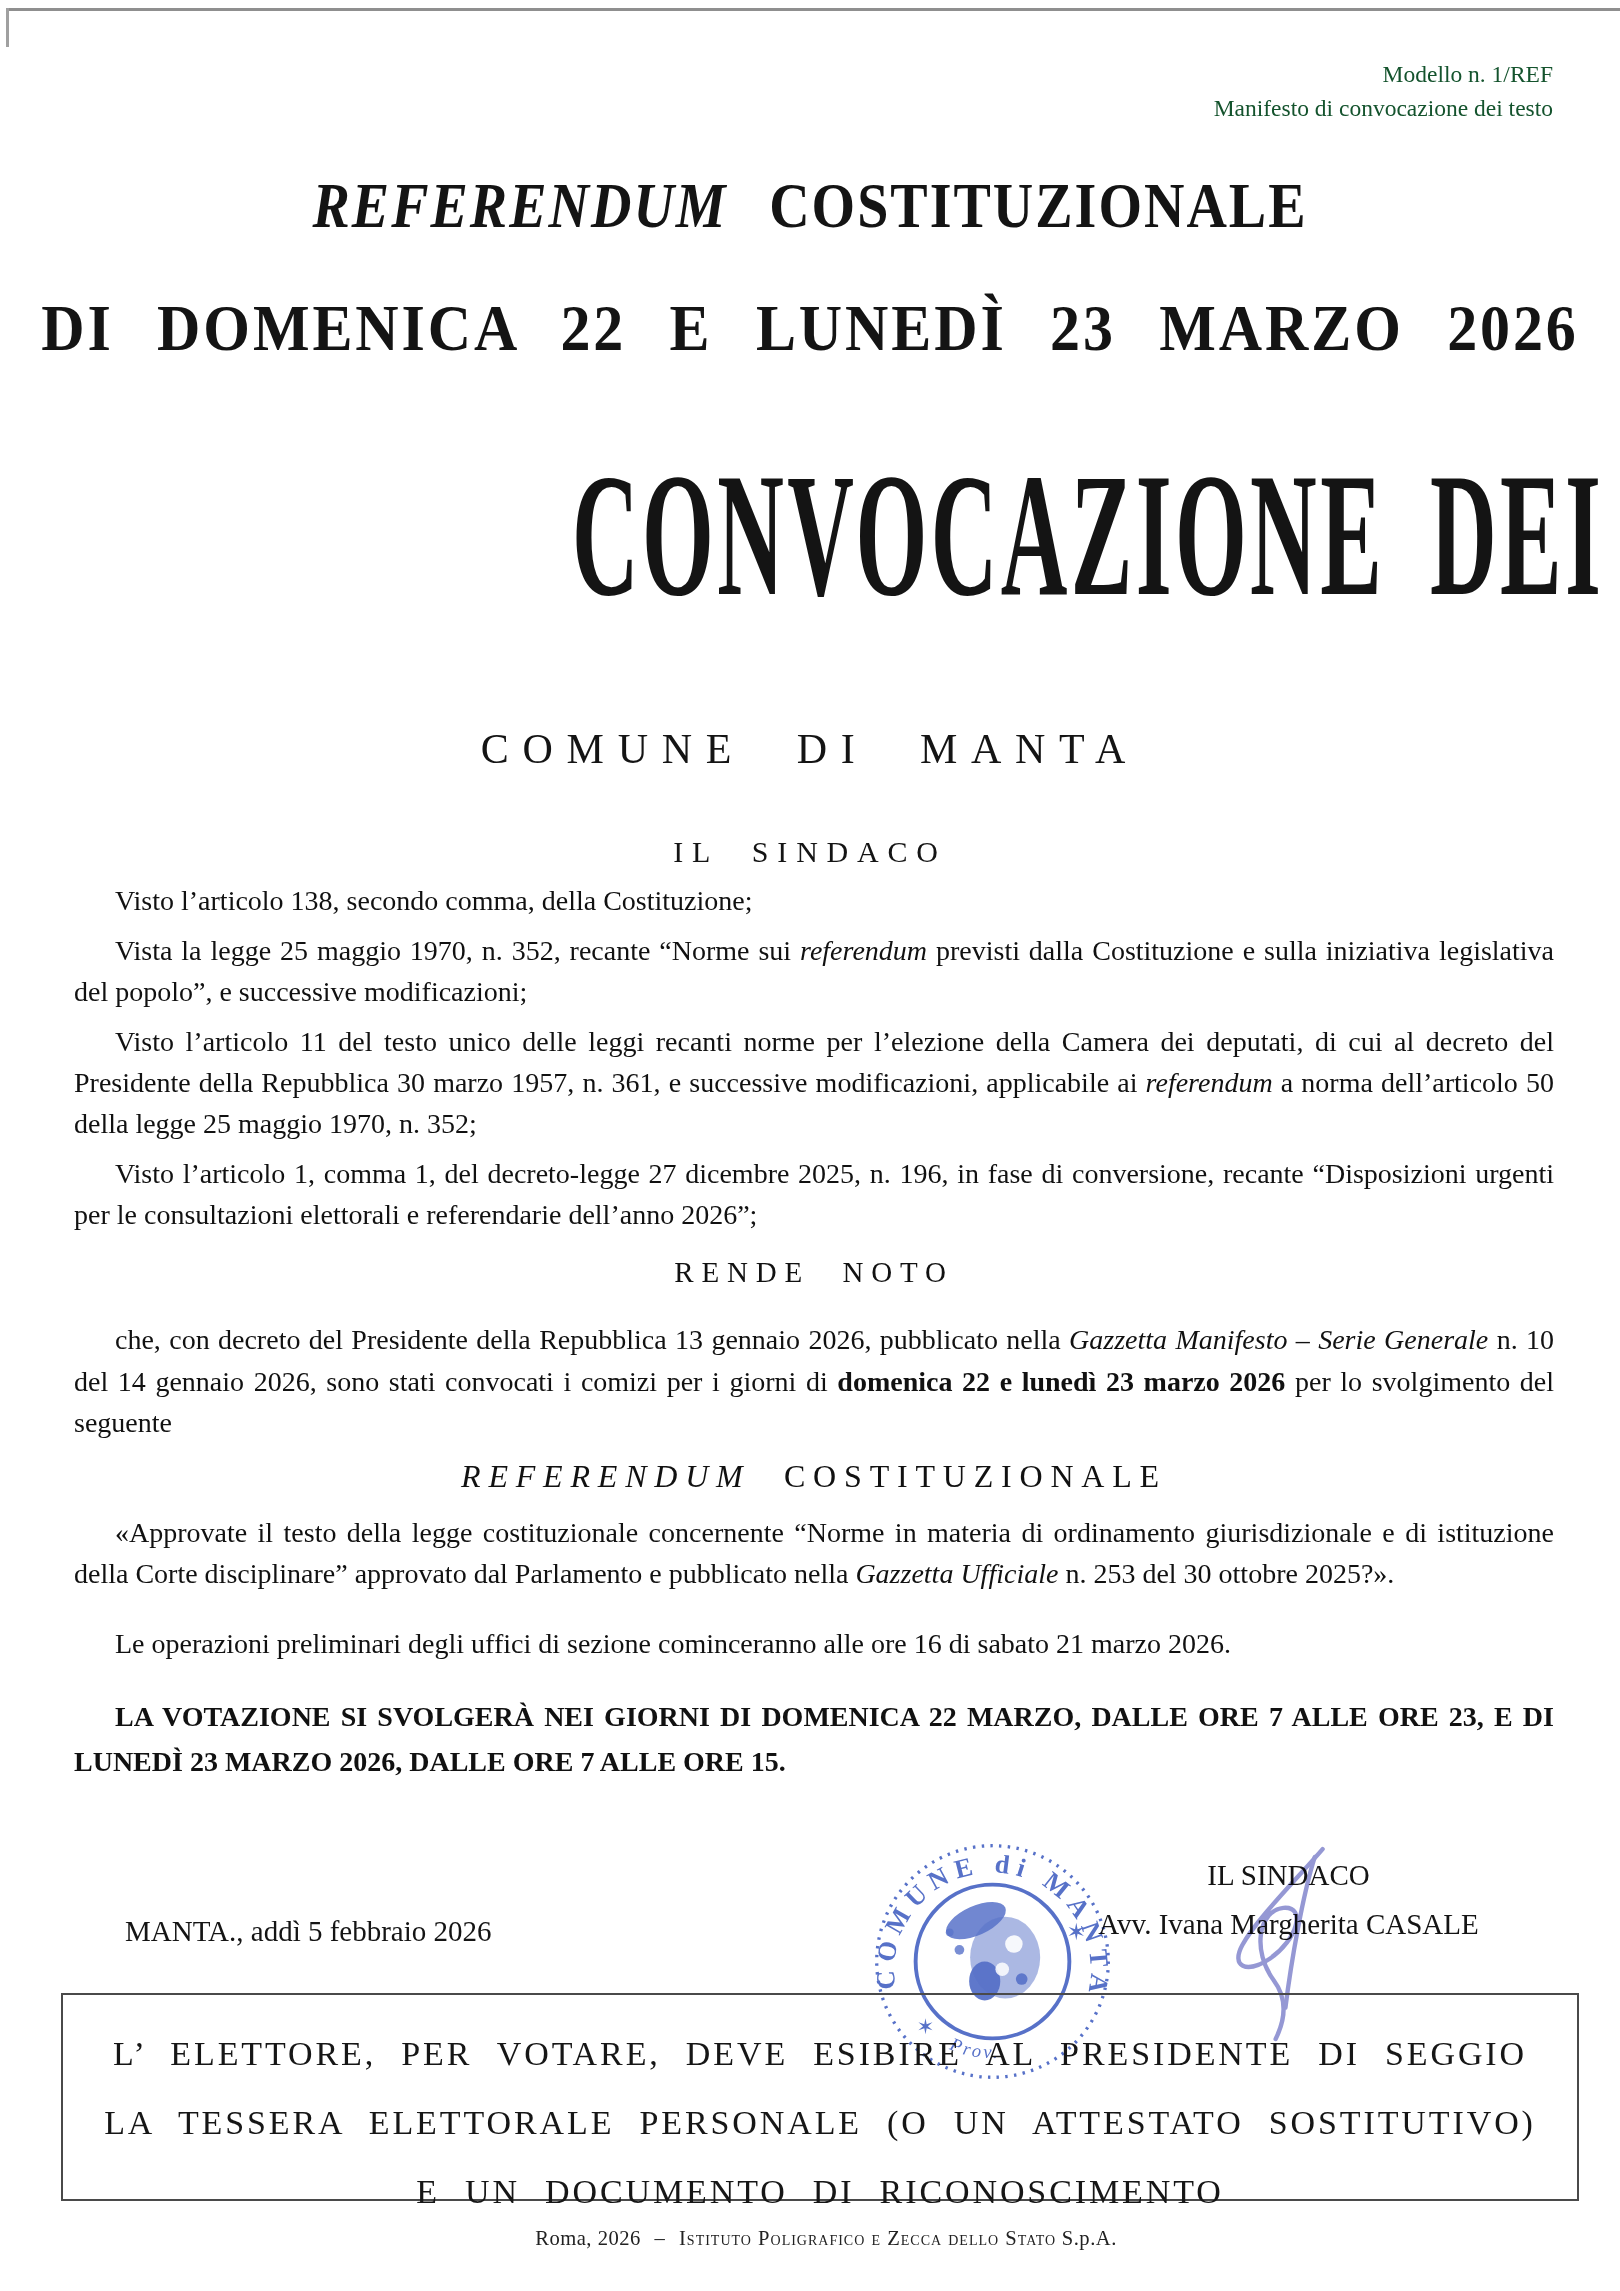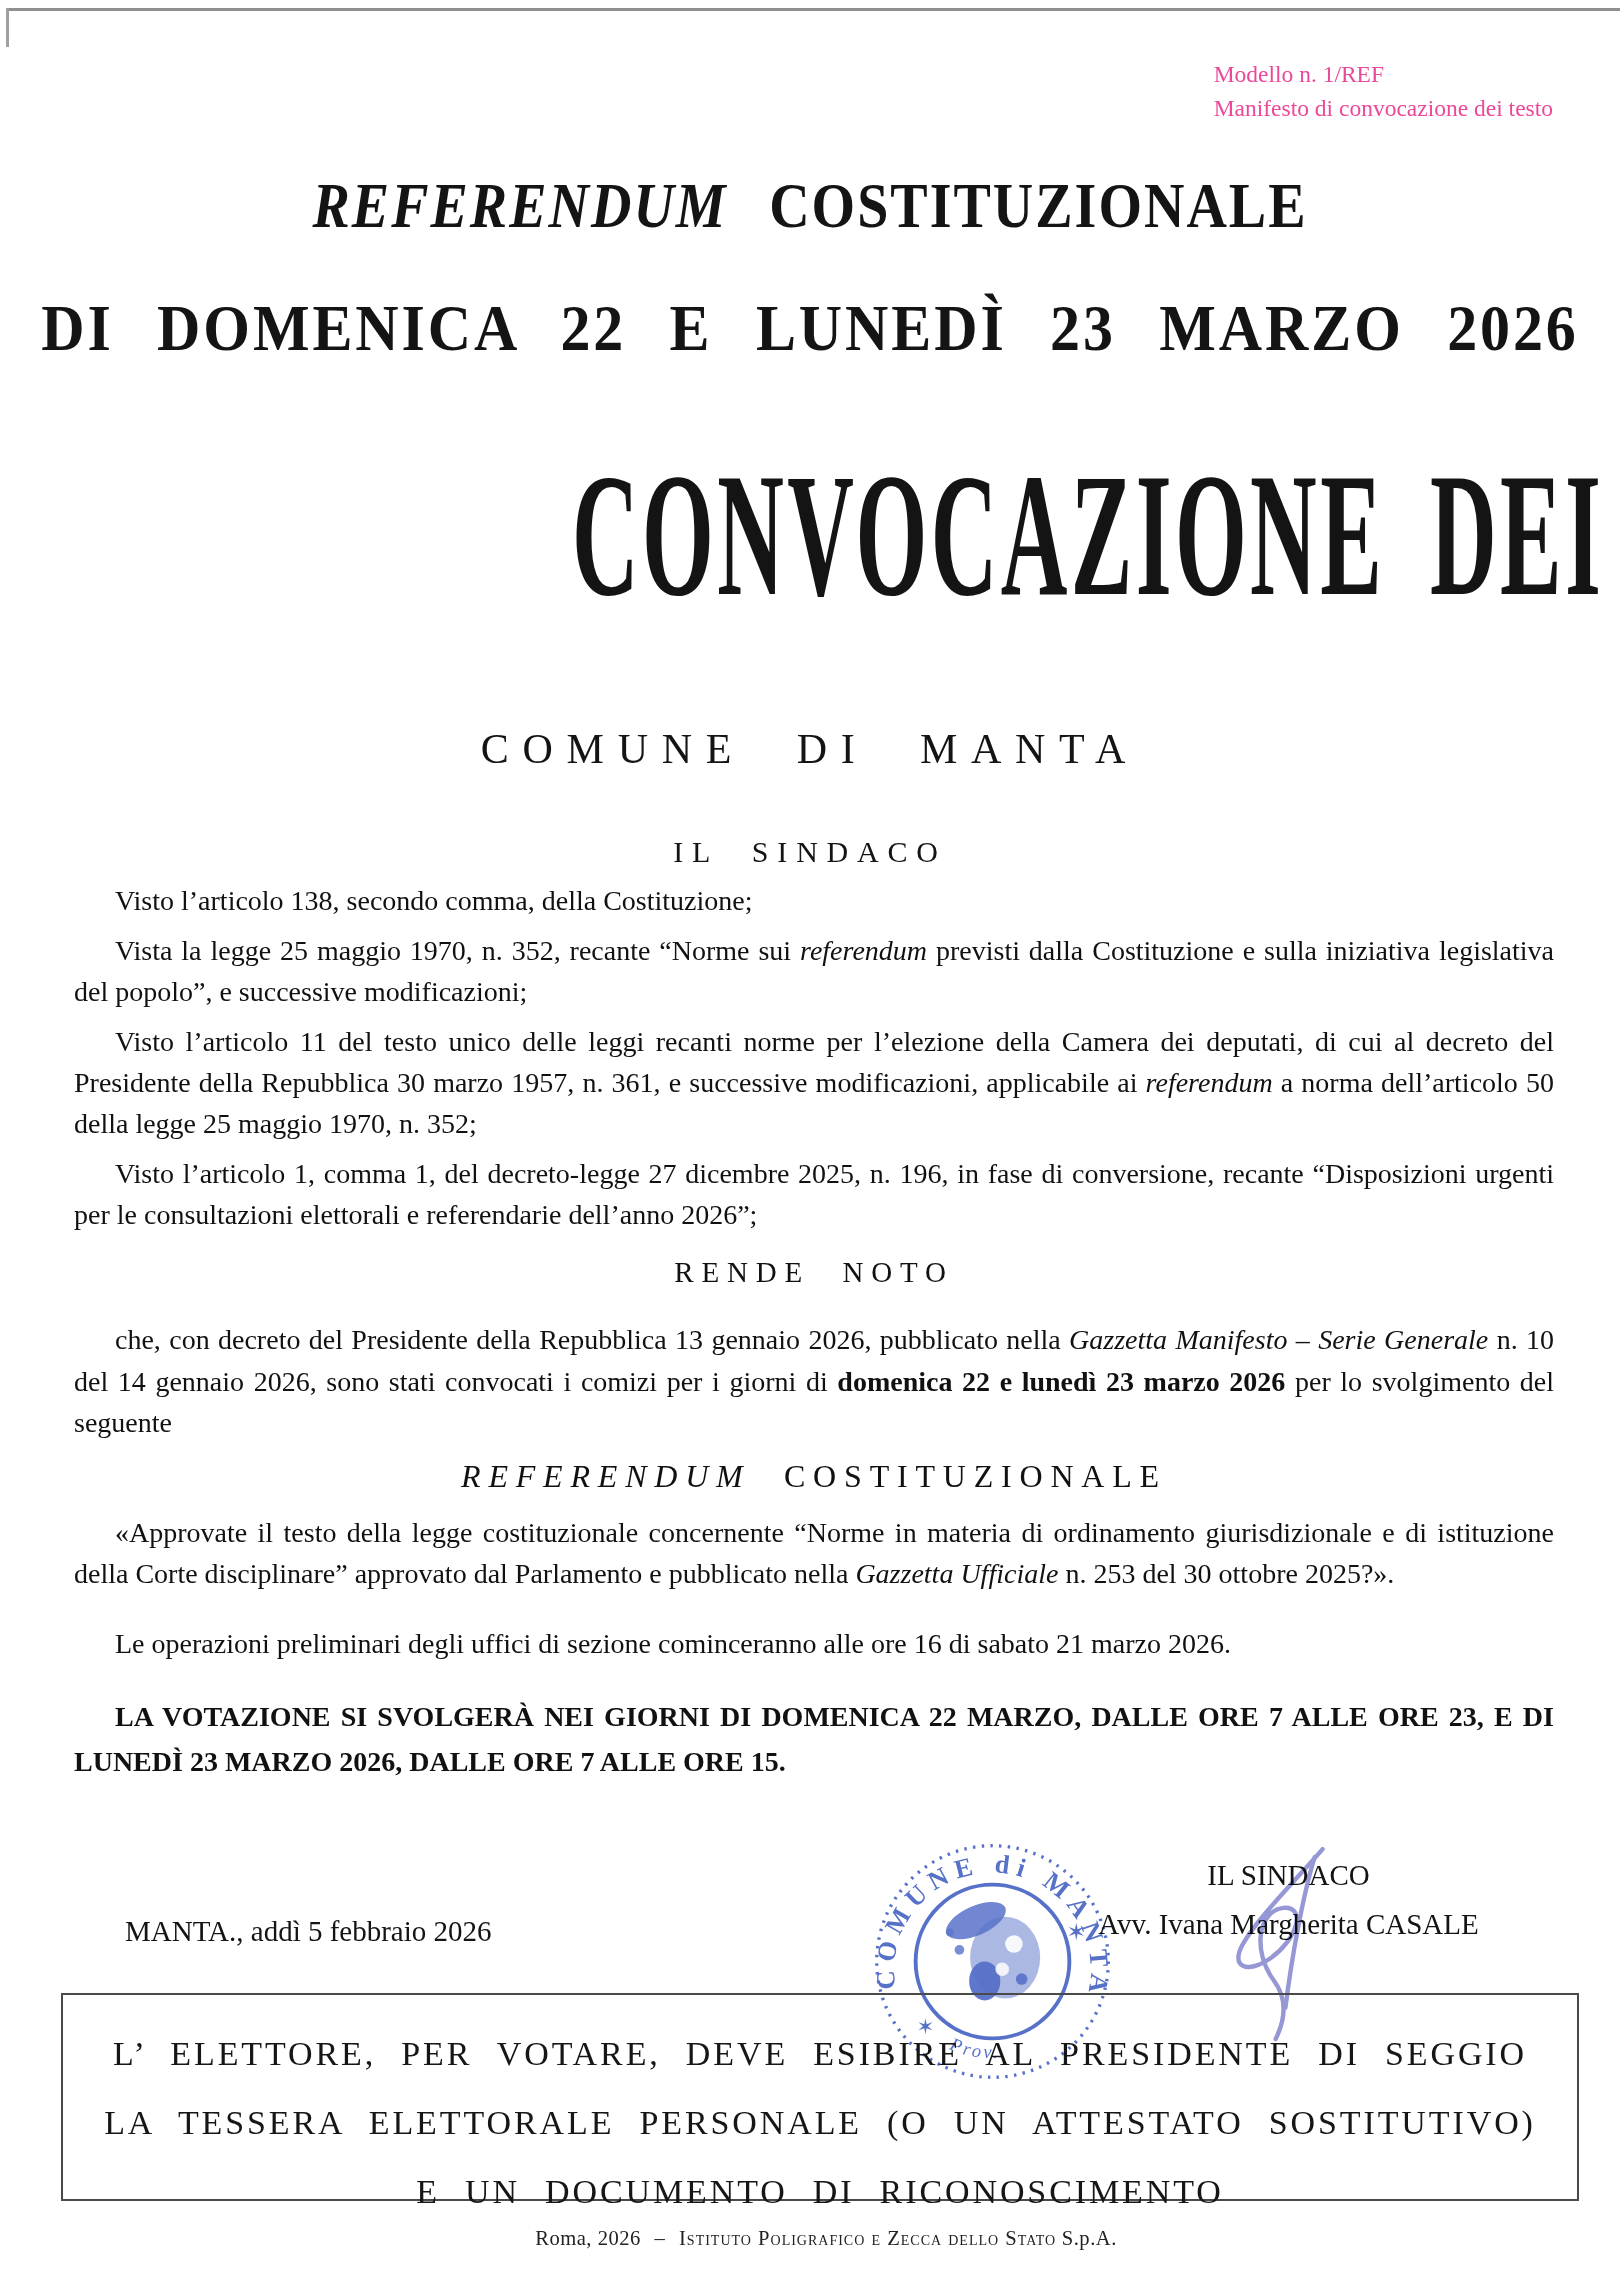--- a/index.html
+++ b/index.html
@@ -11,21 +11,21 @@
     font-family:"Liberation Serif","DejaVu Serif",serif;
     color:#141414;
     overflow:hidden;
   }
   
   .scan-line-top{position:absolute;top:7.8px;left:5.9px;right:0;height:2.9px;background:#8f8f8f;}
   .scan-tick-left{position:absolute;top:7.8px;left:5.9px;width:2.9px;height:39px;background:#a0a0a0;}
 
   .model-block{
     position:absolute;top:57px;right:67px;
-    font-size:23.5px;line-height:1.45;text-align:left;color:#ec4899;
+    font-size:23.5px;line-height:1.45;text-align:right;color:#14532d;
   }
 
   .title-line1{
     position:absolute;top:174px;left:0;width:100%;
     text-align:center;font-size:56px;font-weight:bold;
     letter-spacing:2px;word-spacing:19.6px;margin:0;
     transform:scaleY(1.12);
   }
   .title-line1 em{font-style:italic;margin-right:5.9px;}
   .title-line2{

